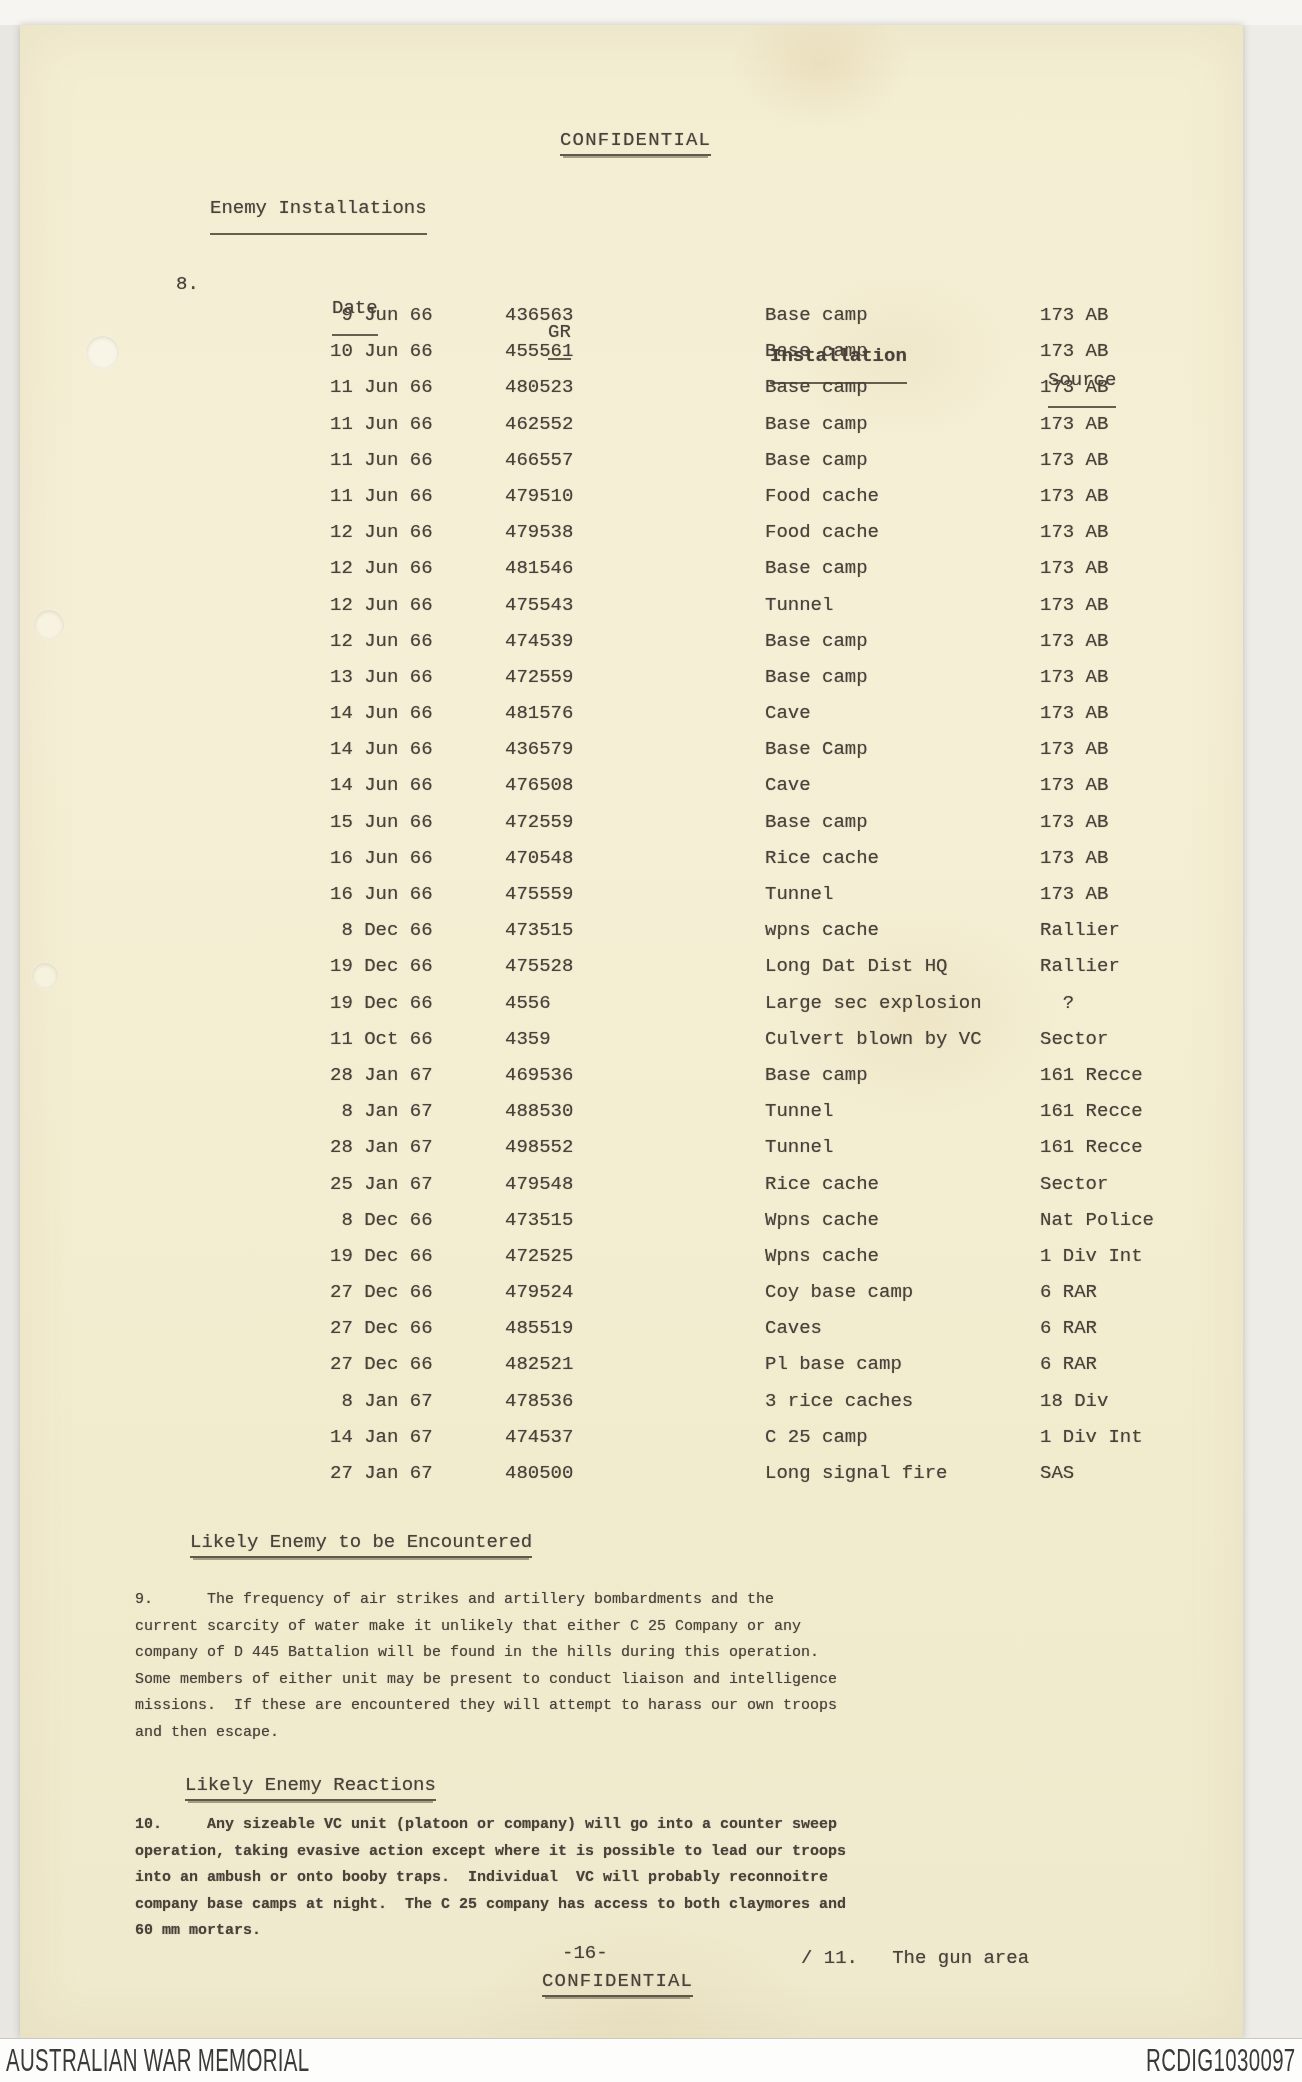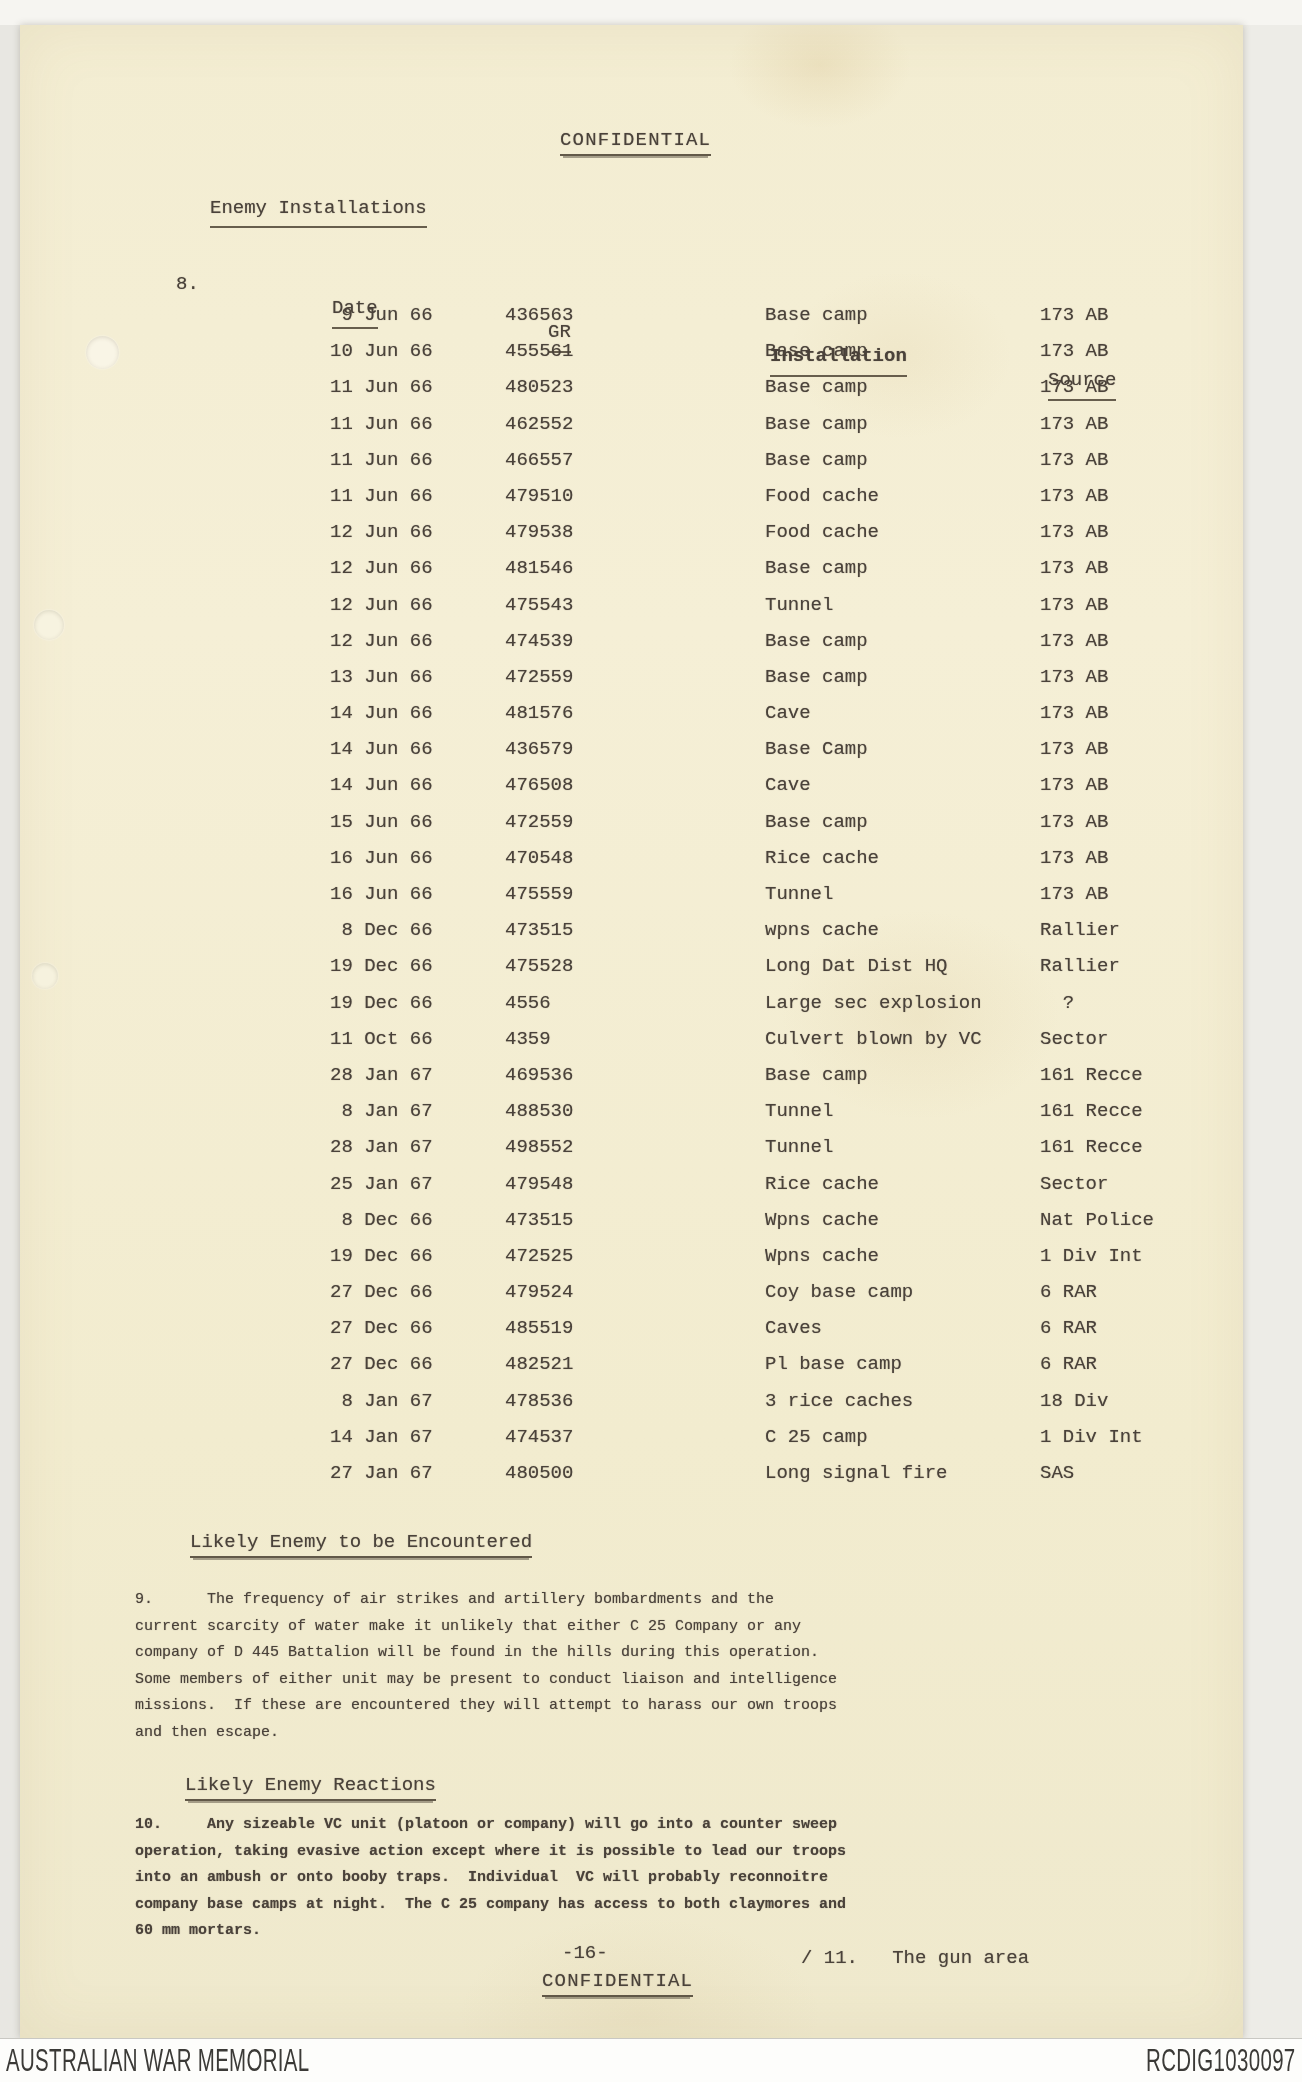--- a/index.html
+++ b/index.html
@@ -23,21 +23,21 @@
   }
   .punch-hole{position:absolute;border-radius:50%;background:#f9f5e6;
     box-shadow:inset 0 1px 4px rgba(90,80,50,0.18), 0 0 2px rgba(255,255,255,0.6);}
   .hole-1{left:66px;top:311px;width:33px;height:33px;}
   .hole-2{left:14px;top:585px;width:30px;height:30px;background:#f7f3e0;}
   .hole-3{left:12px;top:938px;width:26px;height:26px;background:#f6f2de;}
   .tw{ 
     position:absolute;color:#4a423a;font-size:19px;line-height:24px;
     white-space:pre;text-shadow:0 0 1px rgba(74,66,58,0.55);
   }
-  .uline{border-bottom:2px solid rgba(72,62,48,0.82);padding-bottom:7px;}
+  .uline{border-bottom:2px solid rgba(72,62,48,0.82);padding-bottom:14px;}
   .uline2{border-bottom:2px solid rgba(72,62,48,0.85);padding-bottom:3px;
     box-shadow:0 5px 0 -3px rgba(72,62,48,0.45);}
   .cls-top{left:540px;top:103px;letter-spacing:1.2px;}
   .h-installs{left:190px;top:171px;}
   .table-hdr{left:0;top:223px;width:100%;height:30px;}
   .table-hdr span{position:absolute;}
   .hn{left:156px;}
   .hdate{left:312px;}
   .hgr{left:528px;}
   .hinst{left:750px;font-weight:bold;}

